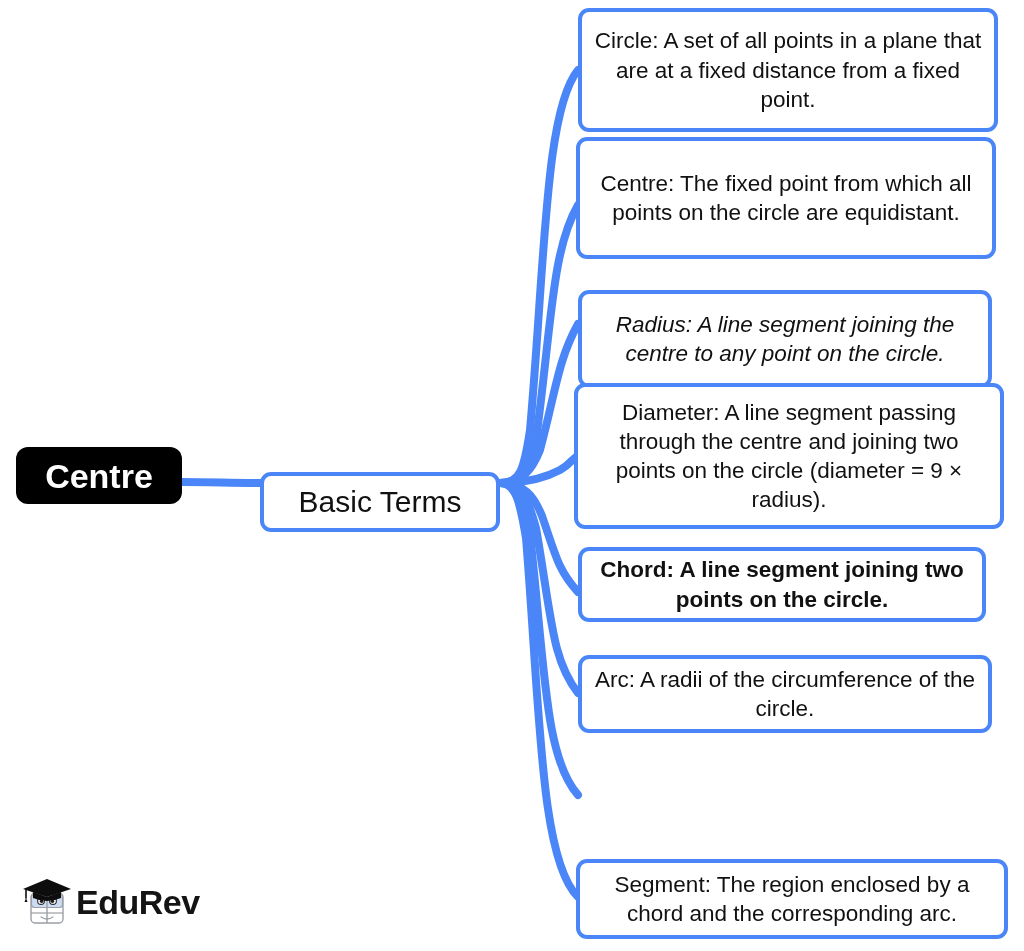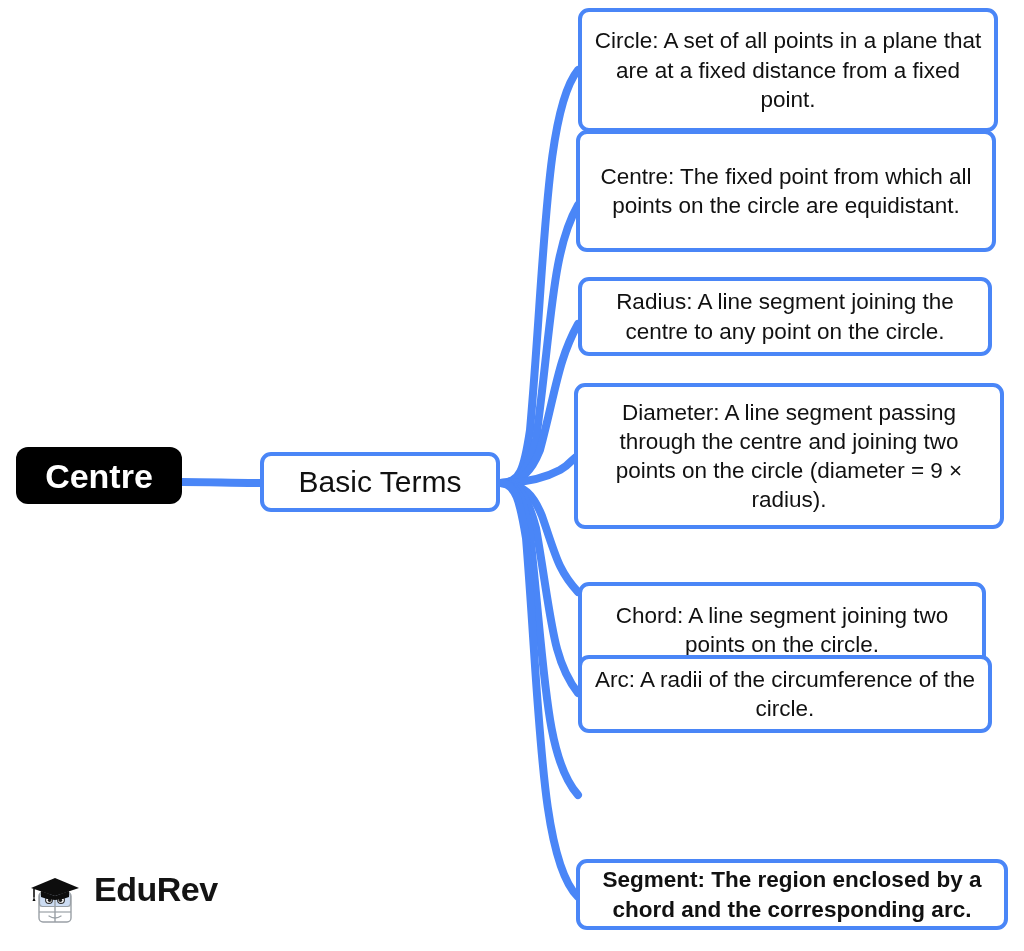--- a/index.html
+++ b/index.html
@@ -46,21 +46,21 @@
     font-size: 34px;
     font-weight: bold;
     line-height: 1;
     letter-spacing: 0px;
     white-space: nowrap;
   }
   
   #branch-node {
     position: absolute;
     left: 260px;
-    top: 452px;
+    top: 472px;
     width: 240px;
     height: 60px;
     background: #ffffff;
     border: 4px solid #4a86f7;
     border-radius: 11px;
     display: flex;
     align-items: center;
     justify-content: center;
     box-sizing: border-box;
   }
@@ -86,25 +86,25 @@
     color: #111111;
     font-size: 22.5px;
     line-height: 1.29;
     text-align: center;
     display: block;
     width: 100%;
   }
   
   #brand-logo {
     position: absolute;
-    left: 26px;
+    left: 18px;
     top: 872px;
     height: 60px;
     display: flex;
-    gap: 10px;
+    align-items: center;
   }
   #brand-mark {
     width: 58px;
     height: 58px;
     flex: 0 0 auto;
   }
   #brand-text {
     font-size: 34px;
     font-weight: bold;
     color: #141414;
@@ -136,42 +136,42 @@
   </div>
 
   <div id="branch-node">
     <span class="label">Basic Terms</span>
   </div>
 
   <div class="leaf" style="left:578px; top:8px; width:420px; height:124px;">
     <span class="leaf-text">Circle: A set of all points in a plane that are at a fixed distance from a fixed point.</span>
   </div>
 
-  <div class="leaf" style="left:576px; top:130px; width:420px; height:122px;">
+  <div class="leaf" style="left:576px; top:137px; width:420px; height:122px;">
     <span class="leaf-text">Centre: The fixed point from which all points on the circle are equidistant.</span>
   </div>
 
-  <div class="leaf" style="left:578px; top:277px; width:414px; height:79px;">
+  <div class="leaf" style="left:578px; top:290px; width:414px; height:98px;font-style:italic;">
     <span class="leaf-text">Radius: A line segment joining the centre to any point on the circle.</span>
   </div>
 
   <div class="leaf" style="left:574px; top:383px; width:430px; height:146px;">
     <span class="leaf-text">Diameter: A line segment passing through the centre and joining two points on the circle (diameter = 9 × radius).</span>
   </div>
 
-  <div class="leaf" style="left:578px; top:582px; width:408px; height:96px;">
+  <div class="leaf" style="left:578px; top:547px; width:408px; height:75px;font-weight:bold;">
     <span class="leaf-text">Chord: A line segment joining two points on the circle.</span>
   </div>
 
   <div class="leaf" style="left:578px; top:655px; width:414px; height:78px;">
     <span class="leaf-text">Arc: A radii of the circumference of the circle.</span>
   </div>
 
 
-  <div class="leaf" style="left:576px; top:859px; width:432px; height:71px;font-weight:bold;">
+  <div class="leaf" style="left:576px; top:859px; width:432px; height:80px;">
     <span class="leaf-text">Segment: The region enclosed by a chord and the corresponding arc.</span>
   </div>
 
   <div id="brand-logo">
     <svg id="brand-mark" viewBox="0 0 58 58" xmlns="http://www.w3.org/2000/svg">
 
       <rect x="13" y="20" width="32" height="30" rx="4" ry="4" fill="#ffffff" stroke="#9aa0a6" stroke-width="1.4"></rect>
 
       <rect x="13.5" y="21.5" width="31" height="13" rx="3" ry="3" fill="#ccdcf2" stroke="#9aa0a6" stroke-width="1.2"></rect>
 

